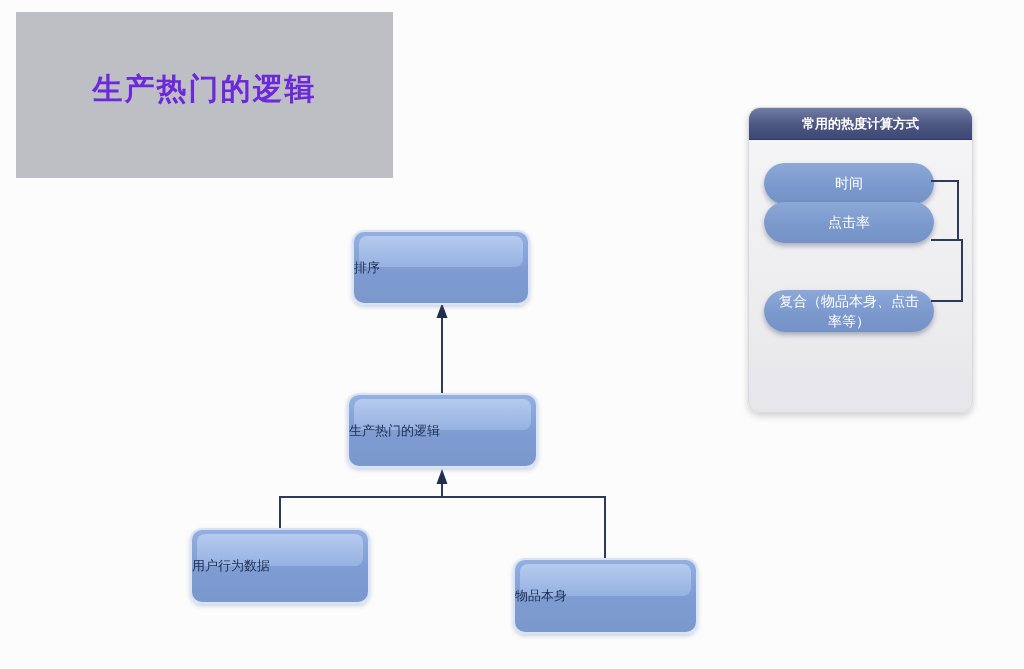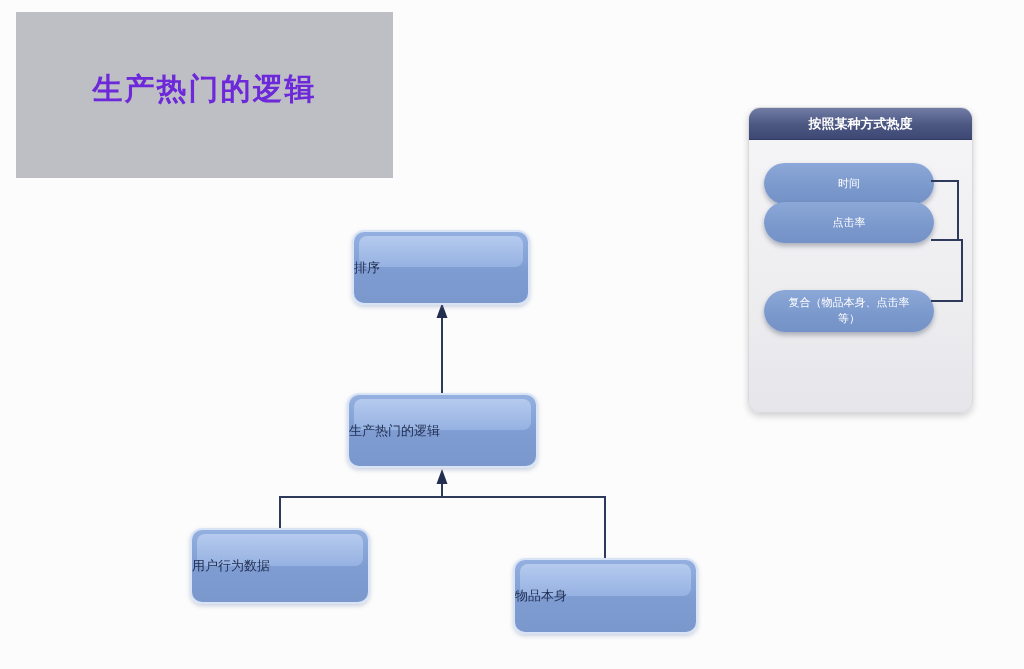--- a/index.html
+++ b/index.html
@@ -102,40 +102,40 @@
     left: 15px;
     width: 170px;
     border-radius: 22px;
     background: linear-gradient(180deg, #8ca8d8 0%, #7b98cc 60%, #7492c7 100%);
     box-shadow: 0 3px 5px rgba(40,50,80,0.35);
     display: flex;
     align-items: center;
     justify-content: center;
     text-align: center;
     color: #ffffff;
-    font-size: 11px;
+    font-size: 14px;
     line-height: 1.45;
     padding: 0 15px;
   }
   .pill-time      { top: 55px;  height: 41px; }
   .pill-ctr       { top: 94px; height: 41px; }
   .pill-composite { top: 182px; height: 42px; }
 </style>
 </head>
 <body>
 
 <div class="canvas">
 
   <div class="title-box">
     <span class="title-text">生产热门的逻辑</span>
   </div>
 
   <div class="legend-panel">
     <div class="legend-header">
-      <span>按照某种方式热度</span>
+      <span>常用的热度计算方式</span>
     </div>
     <div class="legend-pill pill-time">
       <span>时间</span>
     </div>
     <div class="legend-pill pill-ctr">
       <span>点击率</span>
     </div>
     <div class="legend-pill pill-composite">
       <span>复合（物品本身、点击率等）</span>
     </div>

